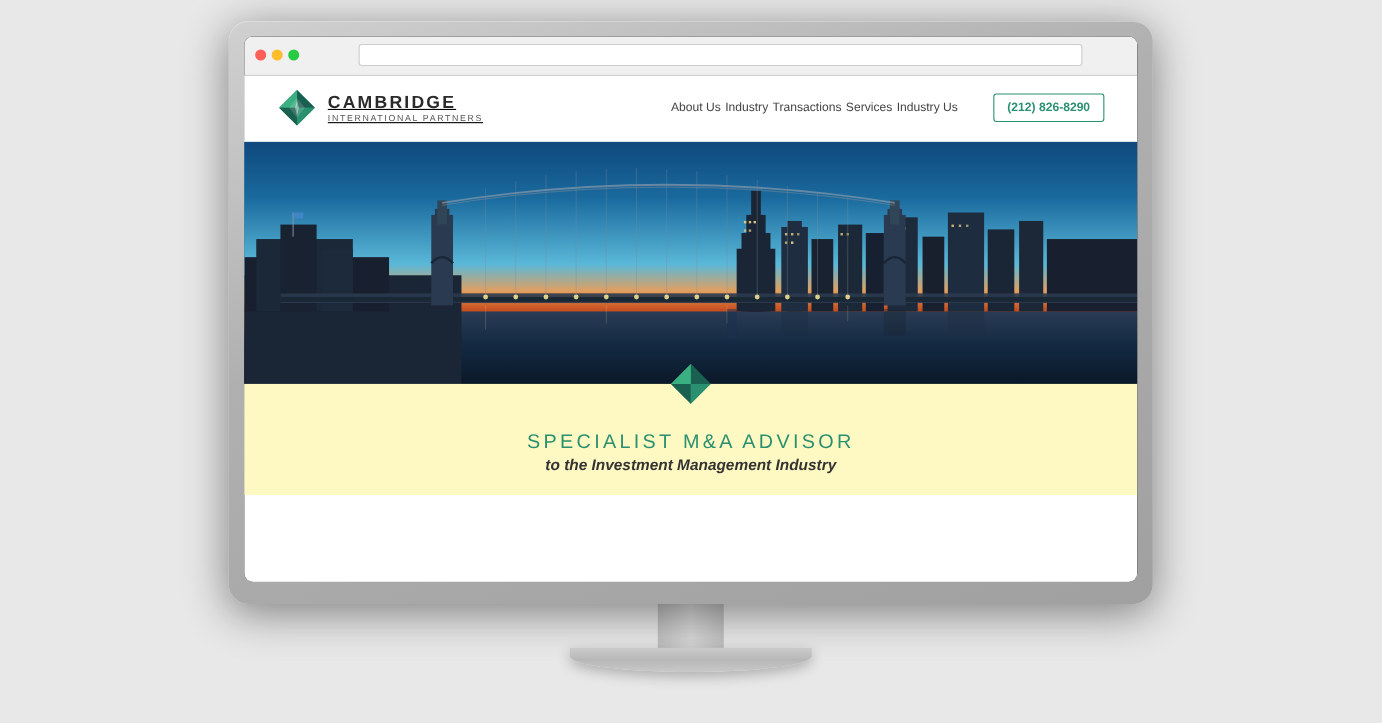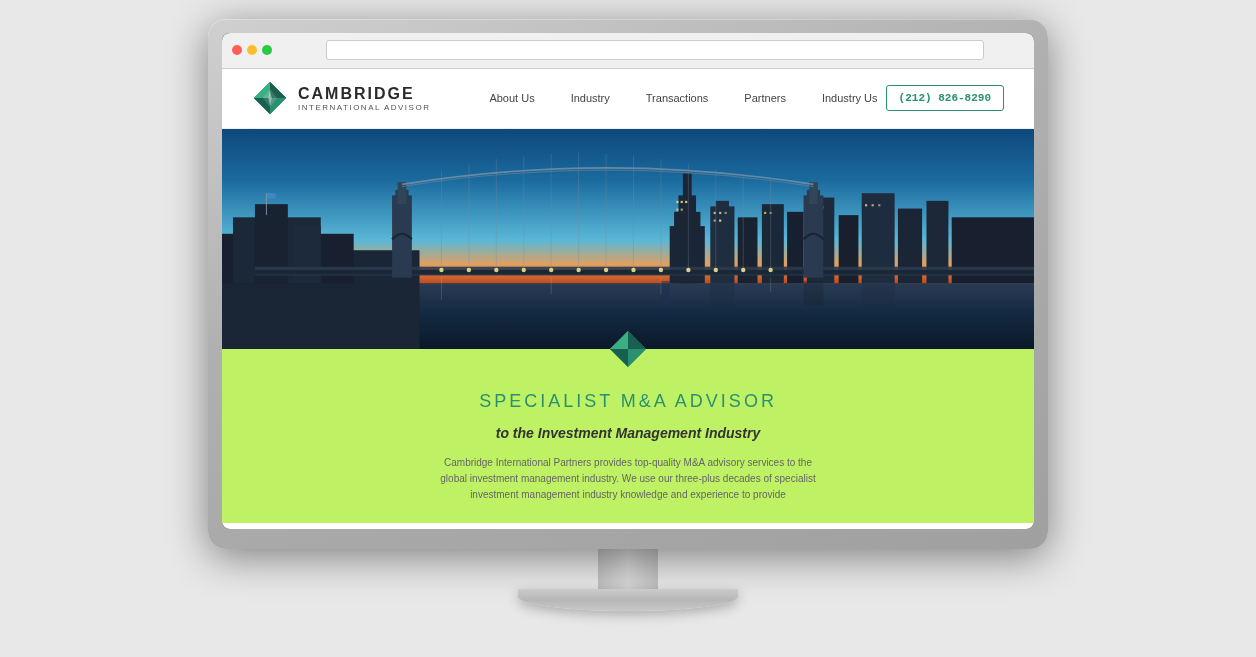--- a/index.html
+++ b/index.html
@@ -99,80 +99,80 @@
     .logo-area {
       display: flex;
       align-items: center;
       gap: 10px;
       margin-right: auto;
     }
 
     .logo-text-area {
       display: flex;
       flex-direction: column;
+      text-decoration: underline;
     }
 
     .logo-main {
       font-size: 16px;
       font-weight: bold;
       letter-spacing: 2px;
       color: #2a2a2a;
     }
 
     .logo-sub {
       font-size: 8px;
       letter-spacing: 1.5px;
       color: #555;
     }
 
     .nav-links {
       display: flex;
-      gap: 36px;
-      align-items: center;
-      margin-right: 8px;
+      gap: 4px;
+      align-items: center;
+      margin-right: 32px;
     }
 
     .nav-link {
       font-size: 11px;
       color: #444;
       text-decoration: none;
       cursor: pointer;
     }
 
     .phone-btn {
       border: 1.5px solid #2a9070;
       color: #2a9070;
       padding: 6px 12px;
       font-size: 11px;
       font-weight: bold;
       border-radius: 3px;
       cursor: pointer;
       background: white;
-      font-family: Liberation Mono, monospace;
     }
 
     
     .hero {
       width: 100%;
       height: 220px;
       position: relative;
       overflow: hidden;
       background: linear-gradient(180deg, #1a6fa0 0%, #0d4f7a 30%, #1a3a5c 60%, #0a1520 100%);
     }
 
     
     .sky {
       position: absolute;
       top: 0; left: 0; right: 0; bottom: 0;
       background: linear-gradient(180deg, #0d4fa0 0%, #1a7aaa 25%, #4ab0d8 45%, #6ec8e8 55%, #e8a030 65%, #c05010 70%, #1a1a2e 85%);
     }
 
     
     .content-section {
-      background: #bef264;
+      background: #fef9c3;
       padding: 20px 30px;
       text-align: center;
       position: relative;
     }
 
     .center-diamond {
       position: absolute;
       top: -20px;
       left: 50%;
       transform: translateX(-50%);
@@ -185,21 +185,21 @@
       font-weight: 300;
       letter-spacing: 3px;
       color: #2a9070;
       margin-top: 22px;
       text-transform: uppercase;
     }
 
     .subheadline {
       font-size: 14px;
       color: #333;
-      margin-top: 13px;
+      margin-top: 2px;
       font-style: italic;
     }
 
     .body-text {
       font-size: 10px;
       color: #666;
       max-width: 380px;
       margin: 14px auto 0;
       line-height: 1.6;
       text-align: center;
@@ -254,29 +254,29 @@
               <polygon points="20,2 38,20 20,20" fill="#1a6050"></polygon>
               <polygon points="20,2 20,20 2,20" fill="#3ab080"></polygon>
               <polygon points="2,20 20,20 20,38" fill="#1a6050"></polygon>
               <polygon points="20,20 38,20 20,38" fill="#2a9070"></polygon>
 
               <polygon points="20,10 28,20 20,30 12,20" fill="white" opacity="0.15"></polygon>
               <polygon points="20,12 22,20 20,28 18,20" fill="white" opacity="0.4"></polygon>
             </svg>
             <div class="logo-text-area">
               <span class="logo-main">CAMBRIDGE</span>
-              <span class="logo-sub">INTERNATIONAL ADVISOR</span>
+              <span class="logo-sub">INTERNATIONAL PARTNERS</span>
             </div>
           </div>
 
           <div class="nav-links">
             <span class="nav-link">About Us</span>
             <span class="nav-link">Industry</span>
             <span class="nav-link">Transactions</span>
-            <span class="nav-link">Partners</span>
+            <span class="nav-link">Services</span>
             <span class="nav-link">Industry Us</span>
           </div>
 
           <button class="phone-btn">(212) 826-8290</button>
         </nav>
 
         <div class="hero">
           <div class="sky"></div>
 
           <svg style="position:absolute;bottom:0;left:0;width:100%;height:100%" viewBox="0 0 740 220" preserveAspectRatio="xMidYMax slice" xmlns="http://www.w3.org/2000/svg">
@@ -410,21 +410,20 @@
           <svg class="center-diamond" viewBox="0 0 40 40" xmlns="http://www.w3.org/2000/svg">
             <polygon points="20,2 38,20 20,38 2,20" fill="#2a9070"></polygon>
             <polygon points="20,2 38,20 20,20" fill="#1a6050"></polygon>
             <polygon points="20,2 20,20 2,20" fill="#3ab080"></polygon>
             <polygon points="2,20 20,20 20,38" fill="#1a6050"></polygon>
             <polygon points="20,20 38,20 20,38" fill="#2a9070"></polygon>
           </svg>
 
           <h1 class="headline">SPECIALIST M&amp;A ADVISOR</h1>
           <h2 class="subheadline">to the Investment Management Industry</h2>
-          <p class="body-text">Cambridge International Partners provides top-quality M&amp;A advisory services to the global investment management industry. We use our three-plus decades of specialist investment management industry knowledge and experience to provide</p>
         </div>
 
       </div>
     </div>
   </div>
 
   <div class="monitor-neck"></div>
   <div class="monitor-base"></div>
 </div>
 

